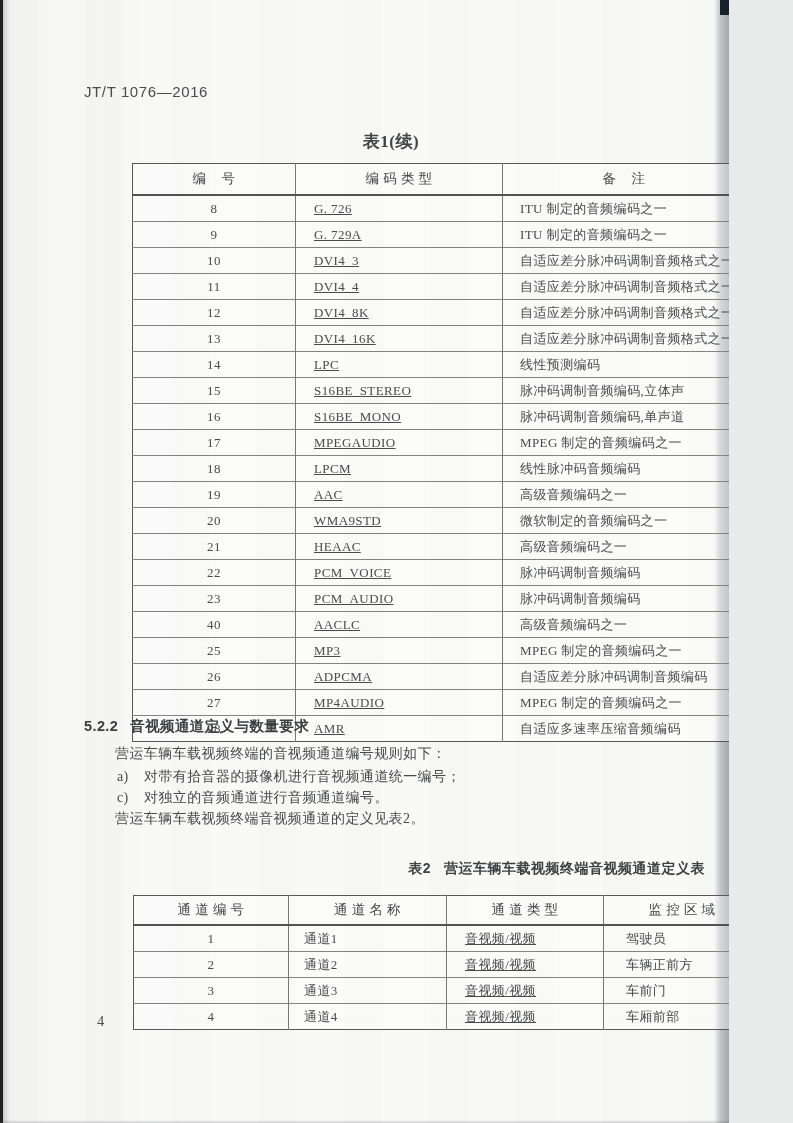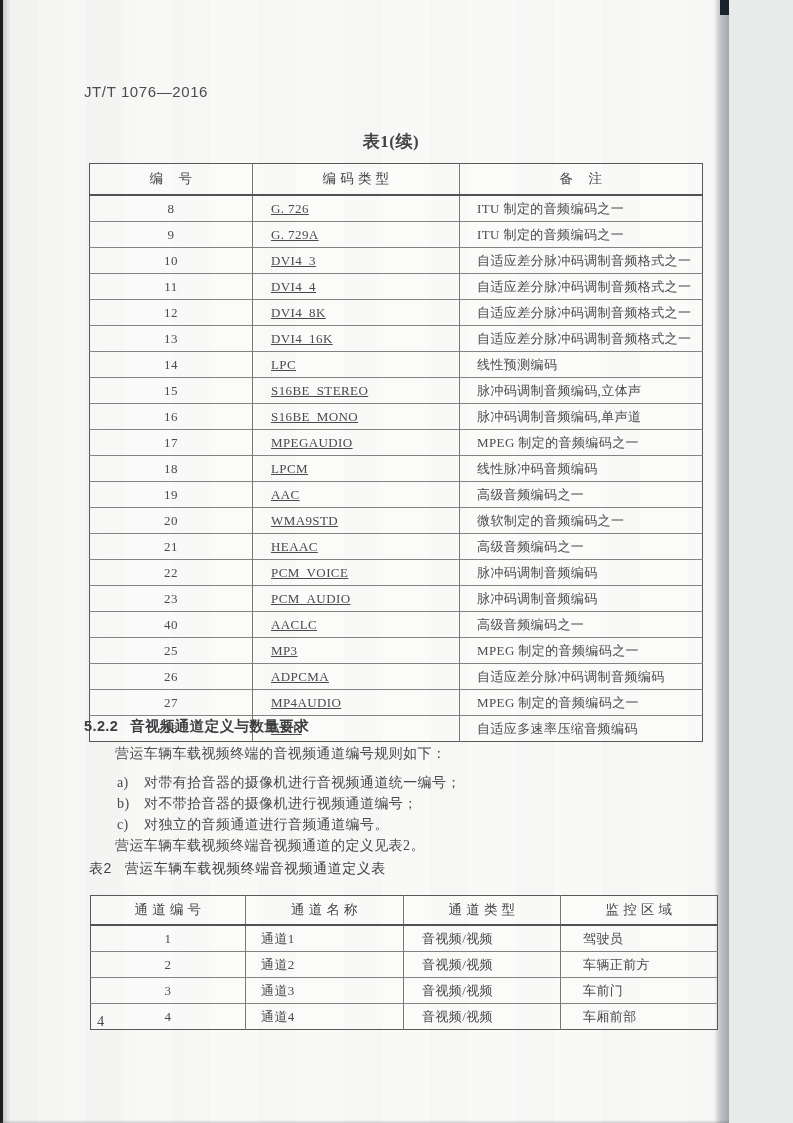--- a/index.html
+++ b/index.html
@@ -41,21 +41,21 @@
   table{border-collapse:collapse;table-layout:fixed;}
   .tbl{position:absolute;background:rgba(255,255,255,0.35);}
   .tbl th,.tbl td{
     font-size:13px;color:#4a4b4d;letter-spacing:0.4px;
     overflow:hidden;white-space:nowrap;
   }
   .tbl th{
     font-weight:normal;white-space:pre;text-align:center;
     font-size:13.5px;color:#454648;
   }
-  .tbl{border:1.6px solid #585858;}
+  .tbl{border:1.6px solid #585858;margin-left:43px;}
   .tbl thead th{border-bottom:2px solid #525252;}
   .tbl td{border-top:1px solid #838383;}
   .tbl th + th, .tbl td + td{border-left:1px solid #787878;}
 
   
   #table1{left:89px;top:163px;width:604px;}
   #table1 th{height:28px;}
   #table1 td{height:23px;}
   #table1 td:nth-child(1){text-align:center;}
   #table1 td:nth-child(2){padding-left:18px;font-size:13px;text-decoration:underline;}
@@ -64,38 +64,38 @@
   .section-head{
     position:absolute;left:84px;top:717px;
     font-family:"Liberation Sans","DejaVu Sans",sans-serif;
     font-size:14.5px;font-weight:bold;color:#3d3e40;letter-spacing:0.4px;
   }
   .section-head .num{margin-right:12px;}
 
   .para{position:absolute;left:84px;top:743px;width:620px;font-size:14px;color:#48494b;letter-spacing:0.4px;}
   .para .line{height:21px;line-height:21px;}
   .para .intro,.para .closing{padding-left:31px;}
-  .para .intro{margin-bottom:8px;}
+  .para .intro{margin-bottom:2px;}
   .para .li{padding-left:33px;}
   .para .li .li-label{display:inline-block;width:27px;}
 
   .t2-caption{
-    position:absolute;left:89px;top:860px;width:616px;text-align:left;
+    position:absolute;left:89px;top:860px;width:616px;text-align:right;
     font-family:"Liberation Sans","DejaVu Sans",sans-serif;
-    font-size:14px;font-weight:normal;color:#3f4042;letter-spacing:0.5px;
+    font-size:14px;font-weight:bold;color:#3f4042;letter-spacing:0.5px;
   }
   .t2-caption .cap-label{margin-right:13px;}
 
   
   #table2{left:90px;top:895px;width:615px;}
   #table2 th{height:26px;}
   #table2 td{height:23px;}
   #table2 td:nth-child(1){text-align:center;}
   #table2 td:nth-child(2){padding-left:15px;}
-  #table2 td:nth-child(3){padding-left:18px;}
+  #table2 td:nth-child(3){padding-left:18px;text-decoration:underline;}
   #table2 td:nth-child(4){padding-left:22px;}
 
   .page-number{
     position:absolute;left:97px;top:1013px;
     font-size:14.5px;color:#4b4c4e;
   }
 </style>
 </head>
 <body>
 
@@ -228,23 +228,20 @@
   </table>
 
   <div class="section-head">
     <span class="num">5.2.2</span><span>音视频通道定义与数量要求</span>
   </div>
 
   <div class="para">
     <div class="line intro">营运车辆车载视频终端的音视频通道编号规则如下：</div>
     <div class="line li">
       <span class="li-label">a)</span><span>对带有拾音器的摄像机进行音视频通道统一编号；</span>
-    </div>
-    <div class="line li">
-      <span class="li-label">b)</span><span>对不带拾音器的摄像机进行视频通道编号；</span>
     </div>
     <div class="line li">
       <span class="li-label">c)</span><span>对独立的音频通道进行音频通道编号。</span>
     </div>
     <div class="line closing">营运车辆车载视频终端音视频通道的定义见表2。</div>
   </div>
 
   <div class="t2-caption">
     <span class="cap-label">表2</span><span>营运车辆车载视频终端音视频通道定义表</span>
   </div>

